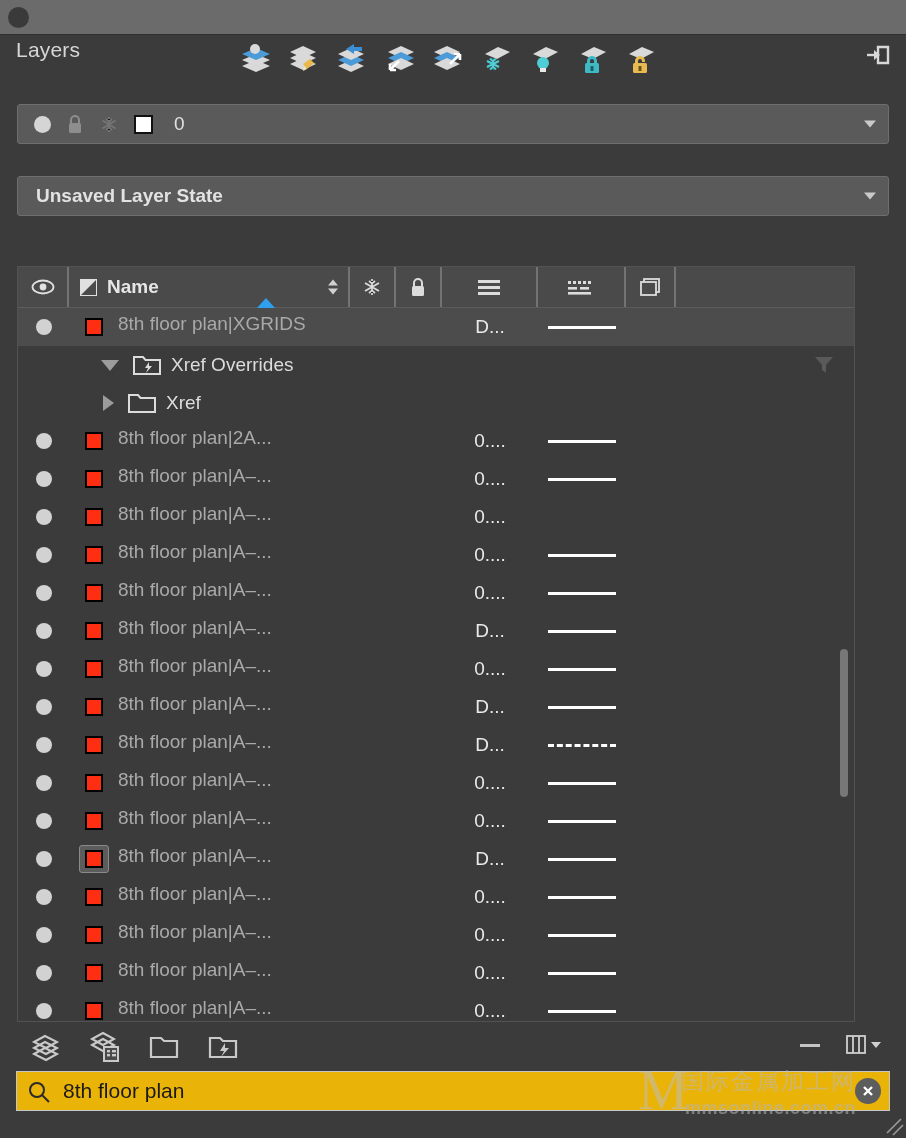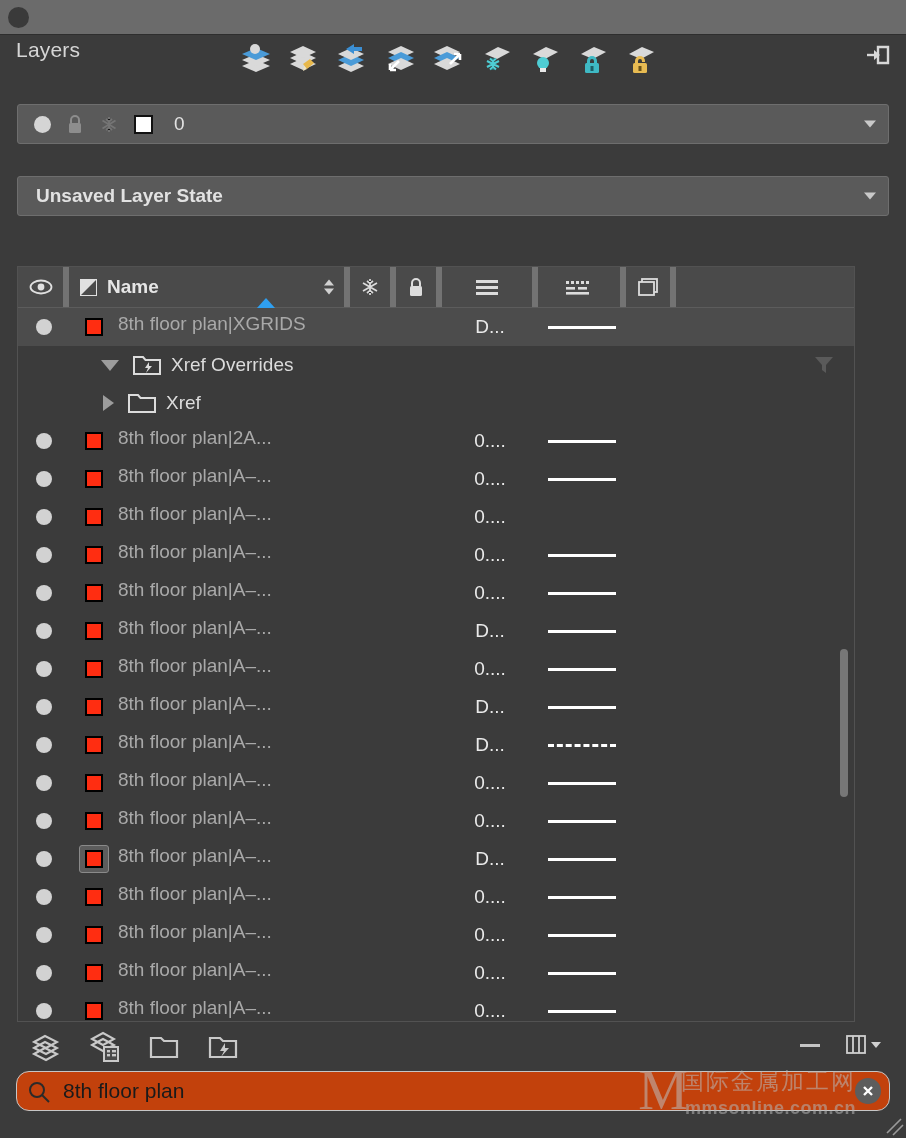--- a/index.html
+++ b/index.html
@@ -78,21 +78,21 @@
     background: #3b3b3b; border: 1px solid #525252;
     overflow: hidden;
   }
   .thead {
     position: relative; height: 41px; background: #4a4a4a;
     display: flex; border-bottom: 1px solid #5c5c5c;
   }
   .th {
     position: relative; height: 100%; display: flex;
     align-items: center; justify-content: center;
-    border-right: 6px solid #737373; cursor: pointer;
+    border-right: 2px solid #737373; cursor: pointer;
   }
   .th-eye   { width: 51px; }
   .th-name  { width: 281px; justify-content: flex-start; padding-left: 10px; gap: 9px; }
   .th-freeze{ width: 46px; }
   .th-lock  { width: 46px; }
   .th-color { width: 96px; }
   .th-lt    { width: 88px; }
   .th-lw    { width: 50px; }
   .th-rest  { flex: 1; border-right: none; }
   .th-name-label { font-size: 19px; color: #e6e6e6; font-weight: bold; }
@@ -164,21 +164,21 @@
   }
   .bb-left { position: absolute; left: 12px; top: 3px; display: flex; gap: 25px; align-items: center; }
   .bb-btn { width: 34px; height: 34px; cursor: pointer; }
   .bb-right { position: absolute; right: 8px; top: 8px; display: flex; gap: 26px; align-items: center; }
   .minus { width: 20px; height: 3px; background: #c4c4c4; cursor: pointer; }
   .cols-btn { display: flex; align-items: center; gap: 5px; cursor: pointer; }
 
   
   .search {
     position: absolute; left: 16px; top: 1071px; width: 874px; height: 40px;
-    background: #c2410c; border: 1px solid #c6c6c6; border-radius: 13px;
+    background: #eab308; border: 1px solid #c6c6c6; border-radius: 0;
   }
   .s-icon { position: absolute; left: 11px; top: 9px; }
   .s-text {
     position: absolute; left: 46px; top: 50%; transform: translateY(-50%);
     font-size: 21px; color: #1a1a1a;
   }
   .s-clear {
     position: absolute; right: 8px; top: 50%; transform: translateY(-50%);
     width: 26px; height: 26px; border-radius: 50%; background: #5d5d5d;
     display: flex; align-items: center; justify-content: center; cursor: pointer;

